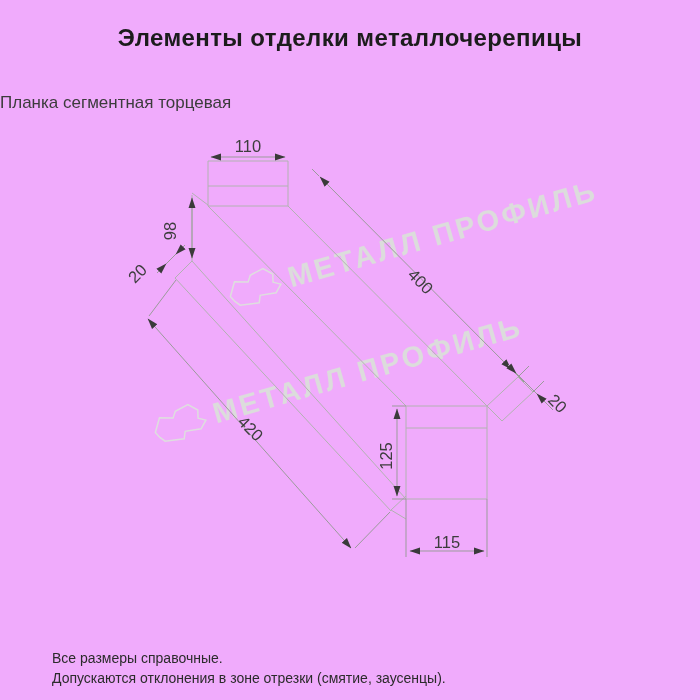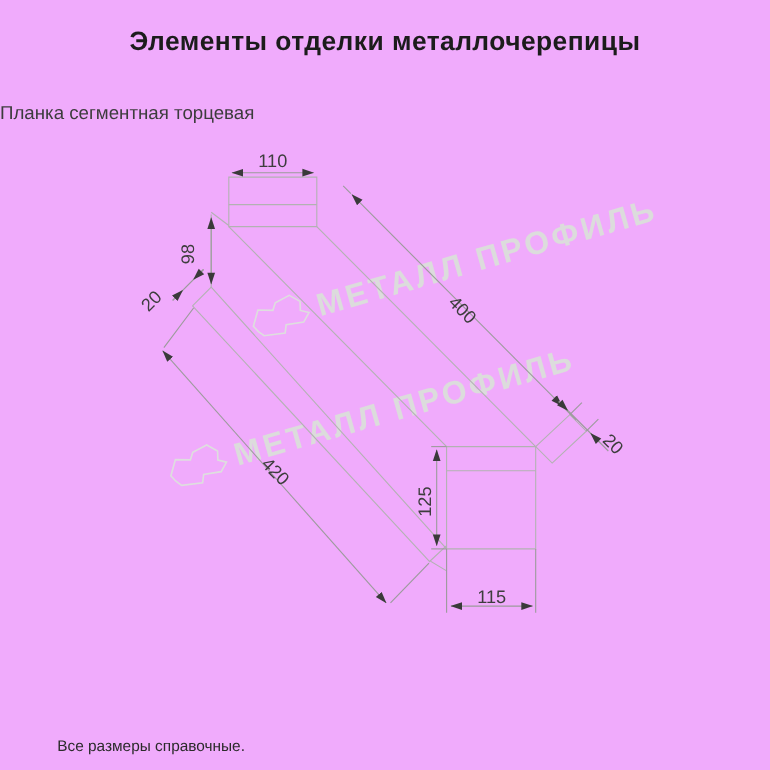--- a/index.html
+++ b/index.html
@@ -115,15 +115,16 @@
       <text class="dim" x="420" y="287" text-anchor="middle" transform="rotate(45 420 282)">400</text>
       <text class="dim" x="557" y="409" text-anchor="middle" transform="rotate(45 557 404)">20</text>
       <text class="dim" x="250" y="434" text-anchor="middle" transform="rotate(45 250 429)">420</text>
       <text class="dim" x="387" y="461" text-anchor="middle" transform="rotate(-90 387 456)">125</text>
       <text class="dim" x="447" y="548" text-anchor="middle">115</text>
     </g>
   </svg>
 
   <div class="notes">
     <div>Все размеры справочные.</div>
+    <div>Допускаются отклонения в зоне отрезки (смятие, заусенцы).</div>
   </div>
 
 </div>
 
 </body></html>

